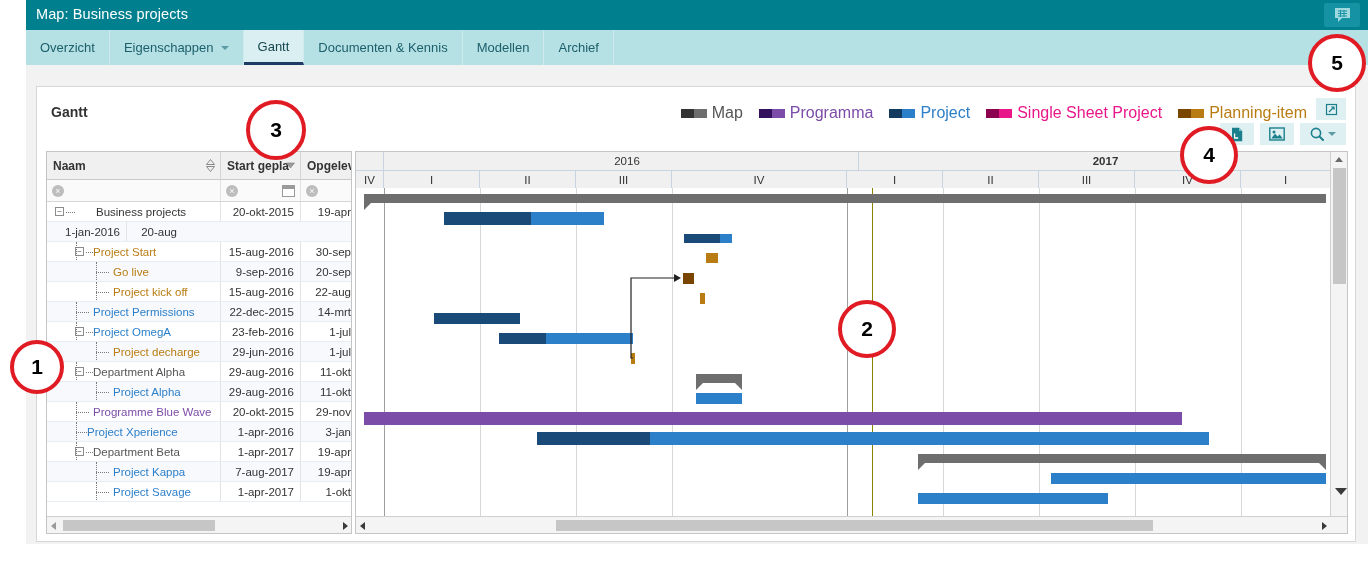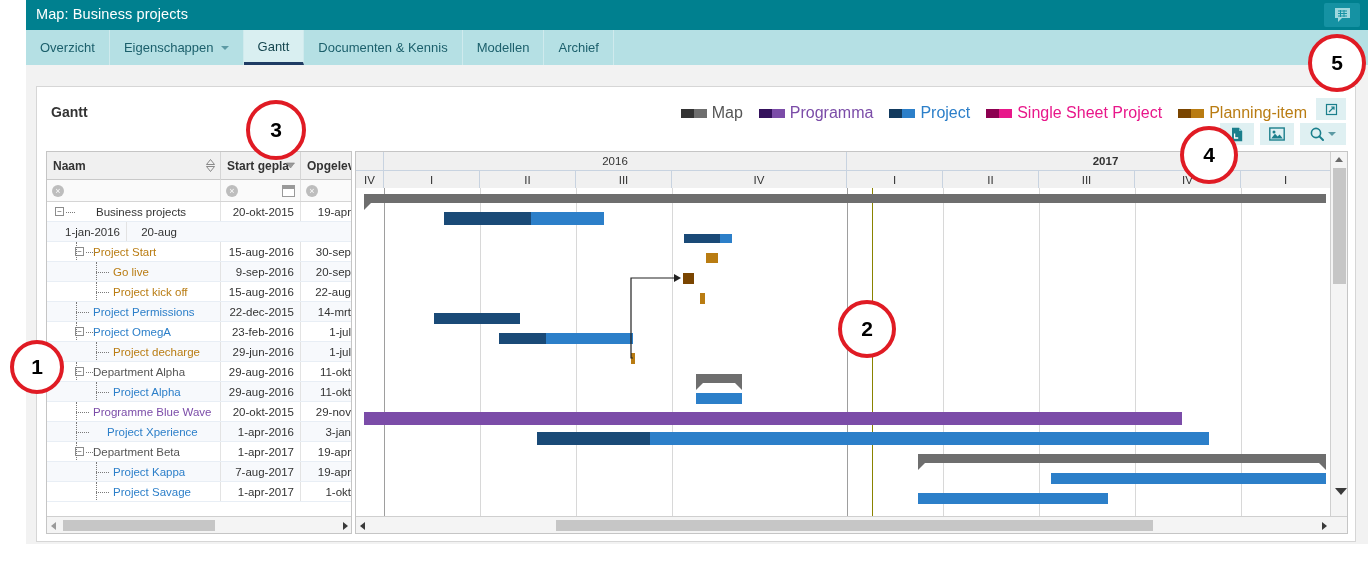--- a/index.html
+++ b/index.html
@@ -487,21 +487,21 @@
             <span class="vline" style="left: 29px; top: 0px; height: 20px;"></span>
             <span class="node-label" style="margin-left: 46px; color: rgb(123, 76, 168);">Programme Blue Wave</span>
           </div>
           <div class="gc-date">20-okt-2015</div>
           <div class="gc-date2">29-nov</div>
         </div>
         <div class="grow">
           <div class="gc-name">
             <span class="dashline" style="left: 29px; top: 10px; width: 13px;"></span>
             <span class="vline" style="left: 29px; top: 0px; height: 20px;"></span>
-            <span class="node-label" style="margin-left: 60px; color: rgb(44, 127, 201);">Project Xperience</span>
+            <span class="node-label" style="margin-left: 40px; color: rgb(44, 127, 201);">Project Xperience</span>
           </div>
           <div class="gc-date">1-apr-2016</div>
           <div class="gc-date2">3-jan</div>
         </div>
         <div class="grow">
           <div class="gc-name">
             <span class="expander" style="left: 28px; top: 5px;">−</span>
             <span class="dashline" style="left: 39px; top: 10px; width: 9px;"></span>
             <span class="vline" style="left: 29px; top: 0px; height: 20px;"></span>
             <span class="node-label" style="margin-left: 46px; color: rgb(85, 85, 85);">Department Beta</span>
@@ -531,21 +531,21 @@
     <div id="grid-hscroll">
       <span class="sb-arrow" style="left:4px;top:5px;border-width:4px 5px 4px 0;border-color:transparent #9a9a9a transparent transparent"></span>
       <span class="sb-thumb" style="left:16px;top:3px;width:152px;height:11px"></span>
       <span class="sb-arrow" style="right:5px;top:5px;border-width:4px 0 4px 5px;border-color:transparent transparent transparent #3a3a3a"></span>
     </div>
   </div>
 
   <div id="chart">
     <div id="chart-head">
         <div class="year-cell" style="left: 0px; width: 28px;"></div>
-        <div class="year-cell" style="left: 28px; width: 463px;">2016</div>
+        <div class="year-cell" style="left: 40px; width: 463px;">2016</div>
         <div class="year-cell" style="left: 518px; width: 464px; font-weight: bold;">2017</div>
         <div class="year-cell" style="left: 955px; width: 20px;"></div>
         <div class="q-cell" style="left: 0px; width: 28px;">IV</div>
         <div class="q-cell" style="left: 28px; width: 96px;">I</div>
         <div class="q-cell" style="left: 124px; width: 96px;">II</div>
         <div class="q-cell" style="left: 220px; width: 96px;">III</div>
         <div class="q-cell" style="left: 316px; width: 175px;">IV</div>
         <div class="q-cell" style="left: 491px; width: 96px;">I</div>
         <div class="q-cell" style="left: 587px; width: 96px;">II</div>
         <div class="q-cell" style="left: 683px; width: 96px;">III</div>

